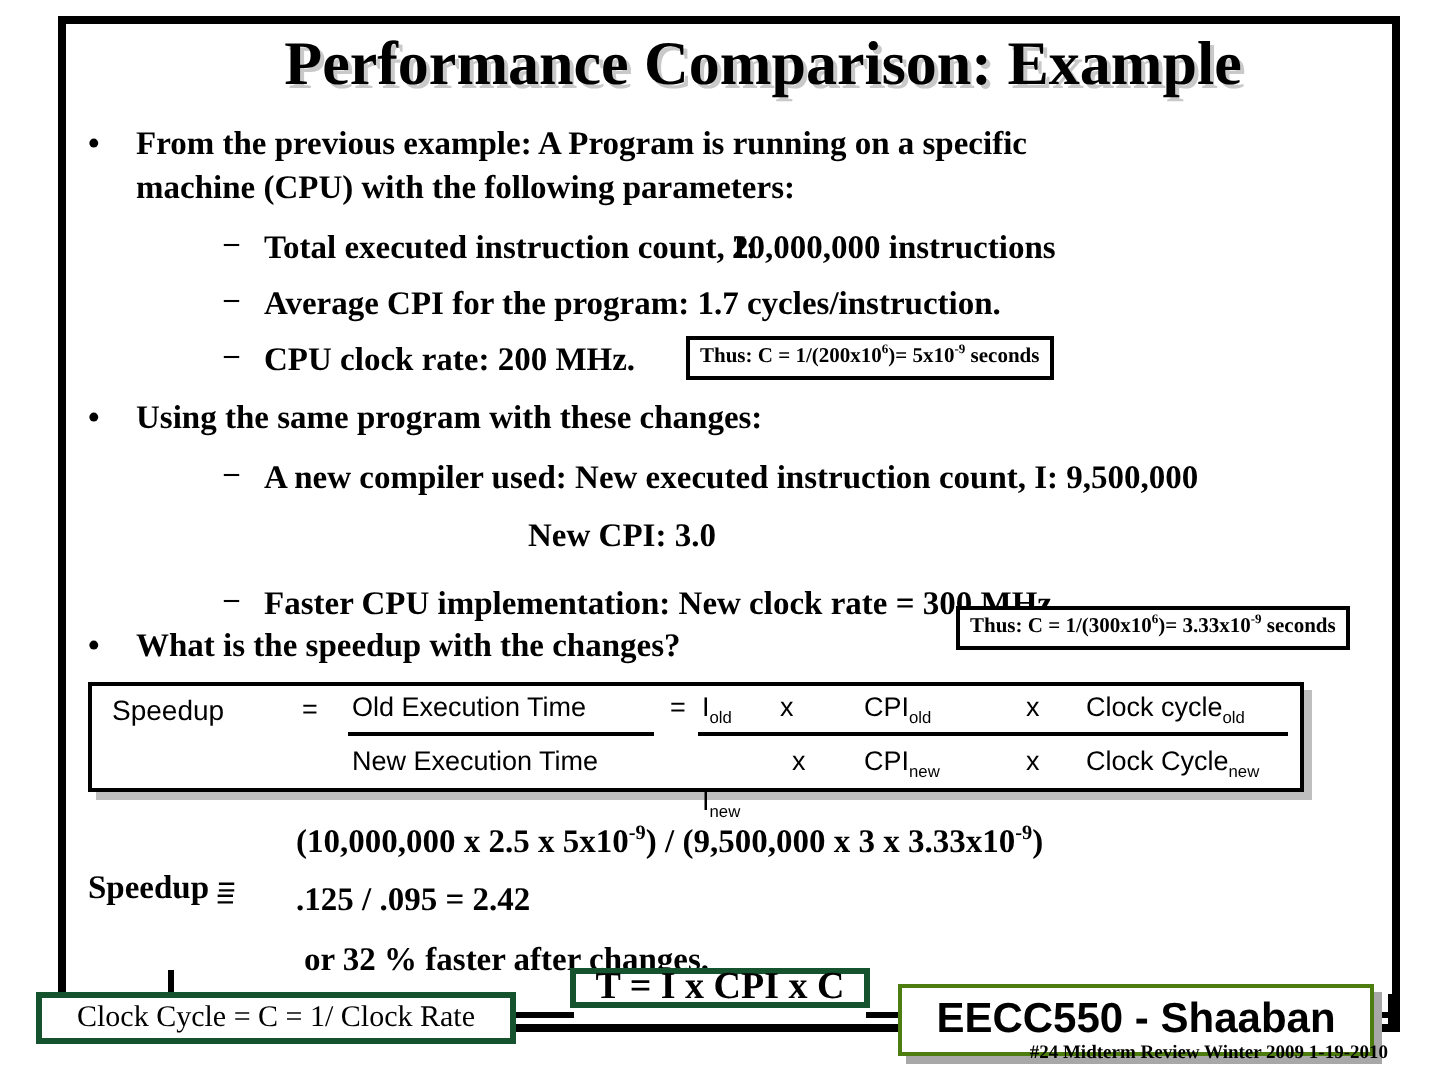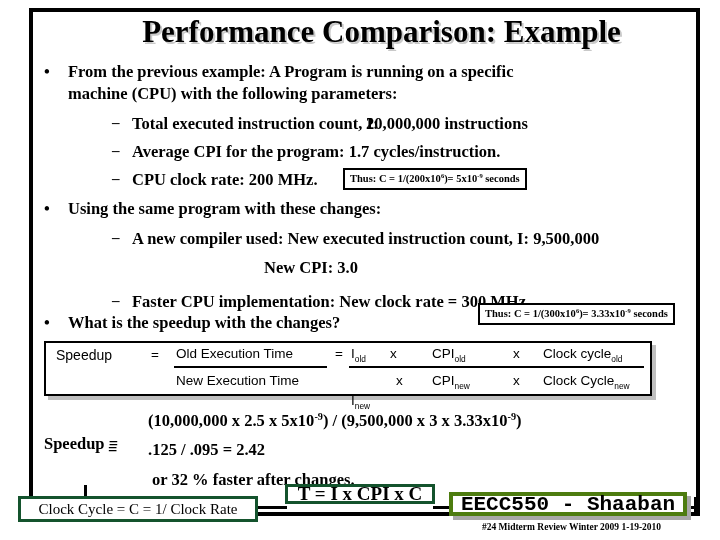--- a/index.html
+++ b/index.html
@@ -107,39 +107,39 @@
     display: flex;
     align-items: center;
     justify-content: center;
     white-space: nowrap;
   }
   #eecc-box {
     position: absolute;
     left: 449px;
     top: 492px;
     width: 238px;
-    height: 24px;
-    border: 4px solid #4d7c0f;
+    height: 36px;
+    border: 2px solid #4d7c0f;
     background: #fff;
     box-sizing: border-box;
     box-shadow: 4px 4px 0 #a8a8a8;
     display: flex;
     align-items: center;
     justify-content: center;
-    font-family: Liberation Mono, monospace;
+    font-family: Liberation Sans, sans-serif;
     font-weight: bold;
     font-size: 21px;
     white-space: nowrap;
   }
   #eecc-footnote {
     position: absolute;
     left: 449px;
     top: 522px;
     width: 245px;
-    text-align: center;
+    text-align: right;
     font-family: "Liberation Serif", "DejaVu Serif", serif;
     font-weight: bold;
     font-size: 9.5px;
     white-space: nowrap;
   }
 
   
   .conn {
     position: absolute;
     background: #000;

